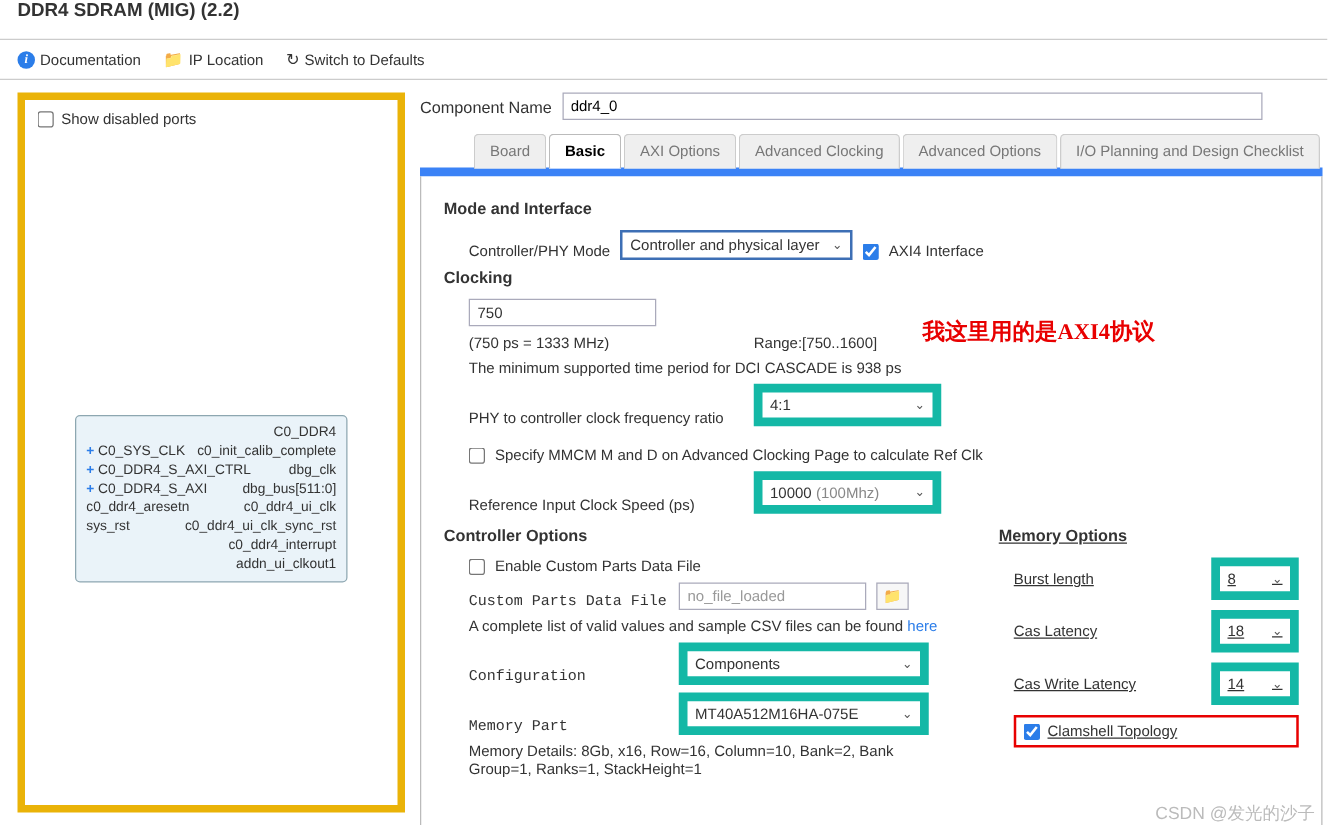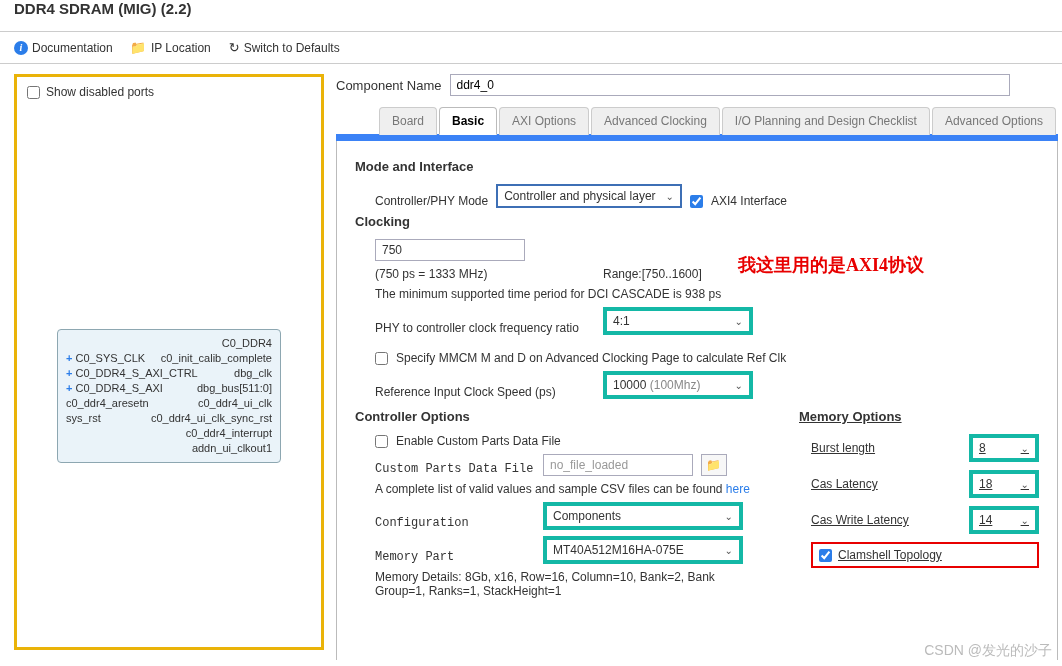--- a/index.html
+++ b/index.html
@@ -43,21 +43,21 @@
   .reload-icon { font-size:13px; color:#333; }
   .main {
     display:flex;
     height: calc(100% - 70px);
   }
   .left-col {
     width: 330px;
     padding: 10px 6px 10px 14px;
   }
   .ports-panel {
-    border:3px solid #eab308;
+    border:6px solid #eab308;
     padding:8px 10px 10px 10px;
     height: 100%;
   }
   .chk { width:13px; height:13px; }
   .chk-row { display:flex; align-items:center; gap:6px; }
   .block-diagram {
     margin: 230px 30px 0 30px;
     border: 1px solid #8da7b1;
     background: #eaf3f9;
     border-radius: 4px;
@@ -107,21 +107,21 @@
     border:1px solid #bbb; border-top:none;
     padding: 14px 18px;
     height: 540px;
   }
   .section-title { font-weight:bold; margin: 4px 0 10px 0; font-size:13px; }
   .indent { margin-left: 20px; }
   .form-row { display:flex; align-items:flex-end; gap:8px; margin:6px 0; font-size:12px; }
   .form-row label.w1 { width: 220px; }
   .form-row label.w2 { width: 160px; font-family: Liberation Mono, monospace; }
   .select, .dropdown {
-    border:4px solid #14b8a6; padding:3px 6px;
+    border:7px solid #14b8a6; padding:3px 6px;
     background:#fff; font-size:12px; min-width:160px;
     display:flex; justify-content:space-between; align-items:center;
   }
   .select.blue { border:2px solid #3d6fb5; }
   .dropdown.narrow { min-width:60px; width:70px; }
   .caret { font-size:10px; color:#555; margin-left:10px;}
   .input-box {
     border:1px solid #aab; padding:3px 6px; font-size:12px;
     min-width:150px; background:#fff;
   }
@@ -244,22 +244,22 @@
     <div class="comp-row">
       <label>Component Name</label>
       <input type="text" value="ddr4_0" style="">
     </div>
 
     <div class="tabbar">
       <div class="tab">Board</div>
       <div class="tab active">Basic</div>
       <div class="tab">AXI Options</div>
       <div class="tab">Advanced Clocking</div>
+      <div class="tab">Advanced Options</div>
       <div class="tab">I/O Planning and Design Checklist</div>
-      <div class="tab">Advanced Options</div>
     </div>
 
     <div class="panel">
 
       <div class="section-title">Mode and Interface</div>
       <div class="indent">
         <div class="form-row">
           <label>Controller/PHY Mode</label>
           <div class="select blue">
             <span>Controller and physical layer</span>

